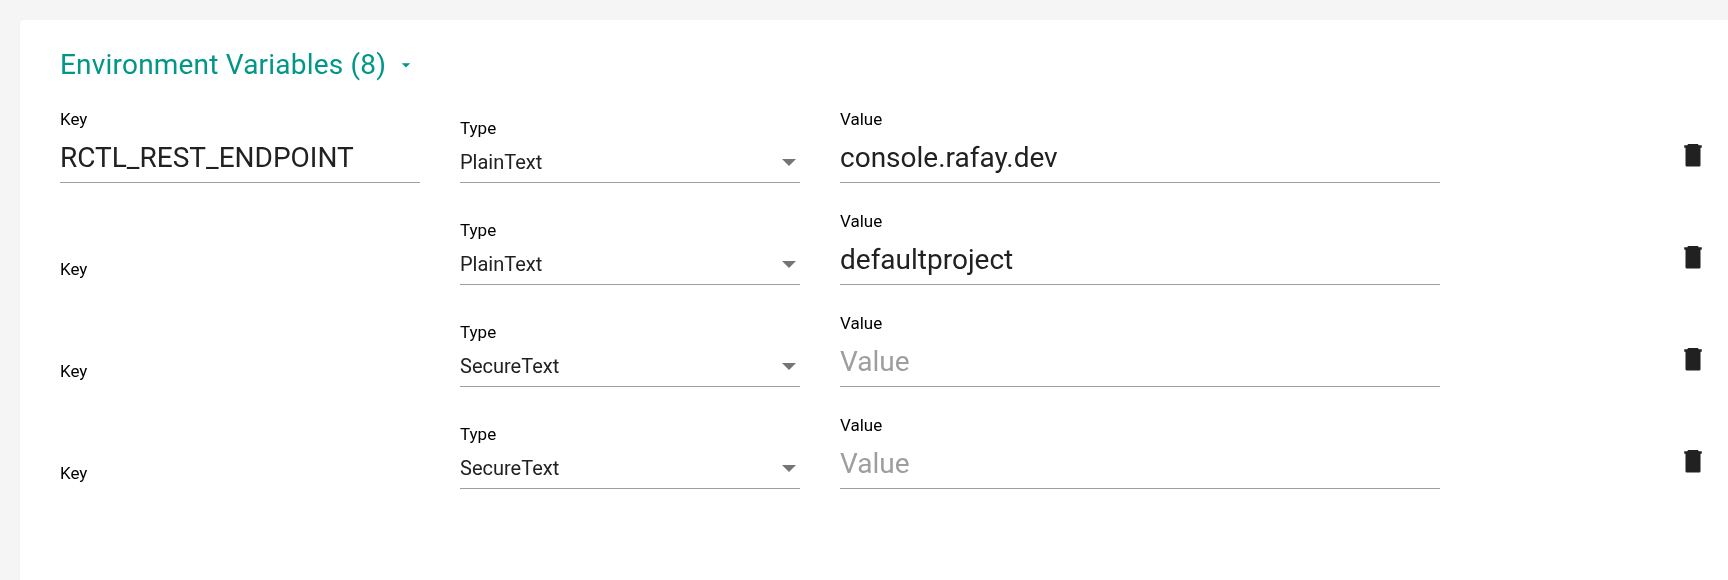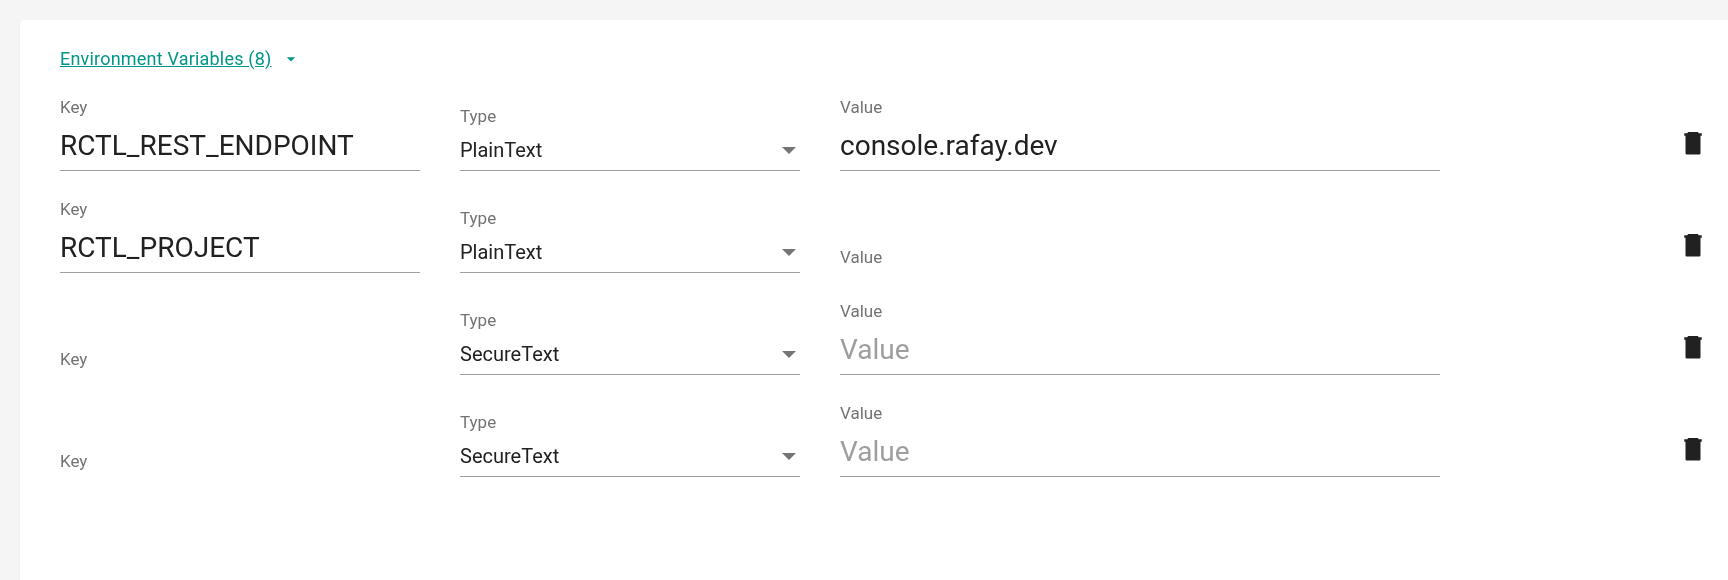--- a/index.html
+++ b/index.html
@@ -23,24 +23,23 @@
     }
     .section-header {
       display: flex;
       align-items: center;
       gap: 10px;
       cursor: pointer;
       margin-bottom: 28px;
     }
     .section-title {
       color: #009688;
-      font-size: 18px;
+      font-size: 28px;
       font-weight: 400;
       letter-spacing: 0.2px;
-      text-decoration: underline;
     }
     .chevron-down {
       width: 20px;
       height: 20px;
       display: inline-flex;
       align-items: center;
       justify-content: center;
     }
     .chevron-down svg {
       width: 20px;
@@ -62,21 +61,21 @@
     }
     .field-type {
       width: 340px;
       position: relative;
     }
     .field-value {
       width: 600px;
     }
     .field-label {
       font-size: 17px;
-      color: #737373;
+      color: #000000;
       margin-bottom: 6px;
       font-weight: 400;
     }
     .field-input {
       font-size: 28px;
       color: #212121;
       border: none;
       border-bottom: 1px solid #9e9e9e;
       padding: 6px 0 8px 0;
       outline: none;
@@ -155,31 +154,31 @@
         <svg viewBox="0 0 24 24">
             <path d="M6 7h12v14a1 1 0 0 1-1 1H7a1 1 0 0 1-1-1V7zm2-3h8l1 2H7l1-2zM5 5h14v2H5V5z"></path>
           </svg>
       </span>
     </div>
   </div>
 
   <div class="row">
     <div class="field field-key">
       <span class="field-label">Key</span>
-      <input class="field-input" type="text" value="RCTL_PROJECT" style="">
     </div>
     <div class="field field-type">
       <span class="field-label">Type</span>
       <div class="field-select">
         <span>PlainText</span>
         <span class="dropdown-arrow"></span>
       </div>
     </div>
     <div class="field field-value">
       <span class="field-label">Value</span>
+      <input class="field-input" type="text" value="defaultproject" style="">
     </div>
     <div class="delete-btn">
       <span>
         <svg viewBox="0 0 24 24">
             <path d="M6 7h12v14a1 1 0 0 1-1 1H7a1 1 0 0 1-1-1V7zm2-3h8l1 2H7l1-2zM5 5h14v2H5V5z"></path>
           </svg>
       </span>
     </div>
   </div>
 

